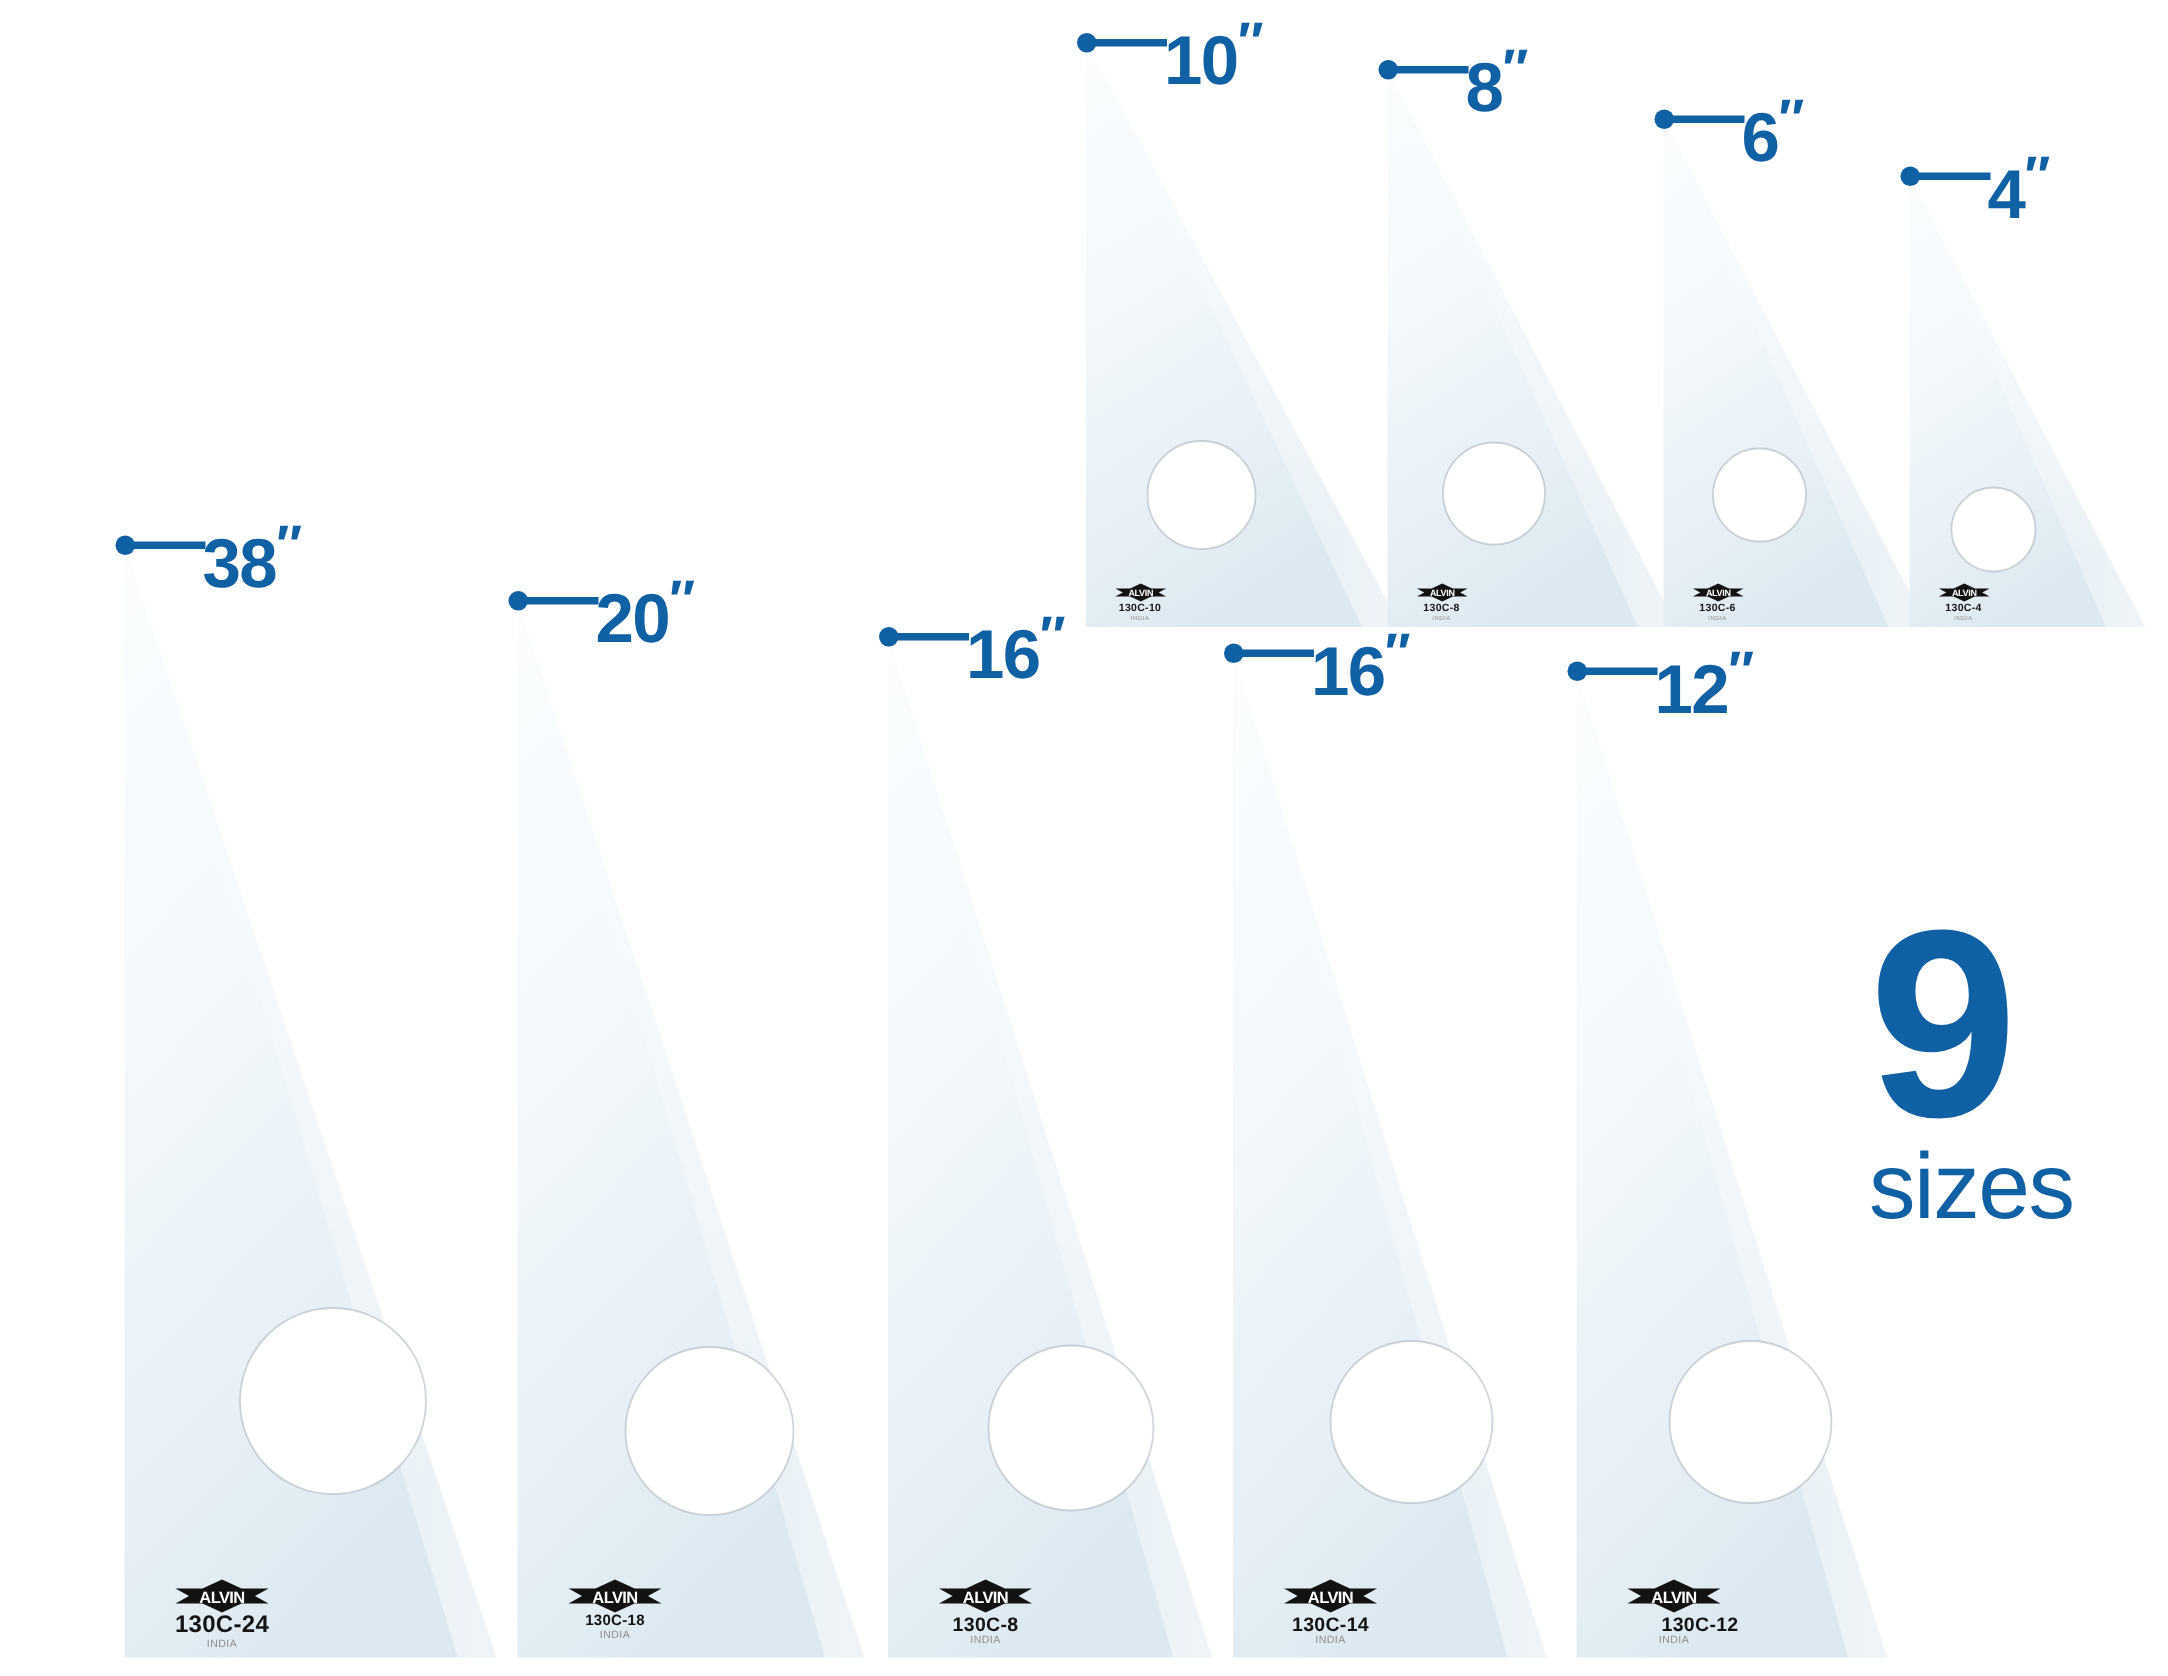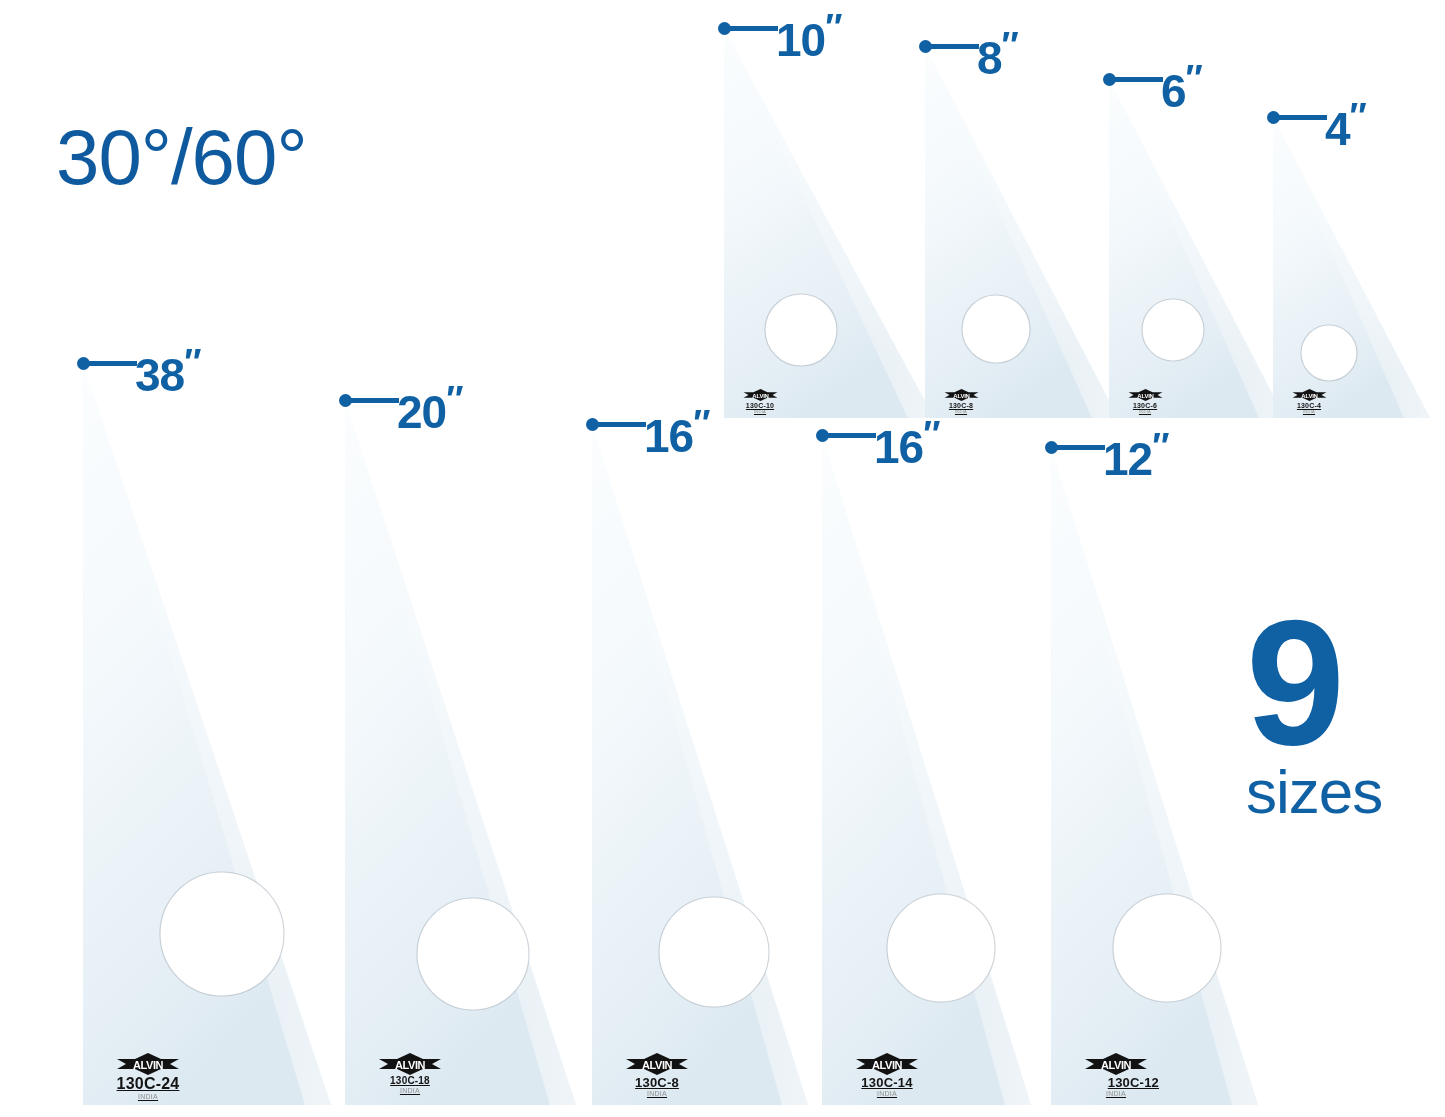--- a/index.html
+++ b/index.html
@@ -103,21 +103,20 @@
     letter-spacing: -2px;
   }
 
   
   .brand {
     position: absolute;
     text-align: center;
     color: #111111;
     pointer-events: none;
     line-height: 1;
-    text-decoration: underline;
   }
   .brand .mark {
     display: block;
     margin: 0 auto;
   }
   .brand .model {
     display: block;
     font-weight: 700;
     letter-spacing: 0.2px;
     margin-top: 1px;
@@ -128,21 +127,20 @@
     color: #8d8d8d;
     letter-spacing: 0.3px;
     margin-top: 1px;
   }
 </style>
 </head>
 <body>
 
 <div id="stage">
 
-  <div id="headline">30°/60°</div>
 
   <div id="count-block">
     <div id="count-number">9</div>
     <div id="count-caption">sizes</div>
   </div>
 
   <div id="triangle-layer">
       <div class="triangle" style="left: 79px; top: 359px; width: 256px; height: 750px;">
         <svg width="256" height="750" viewBox="0 0 256 750">
           <defs>

